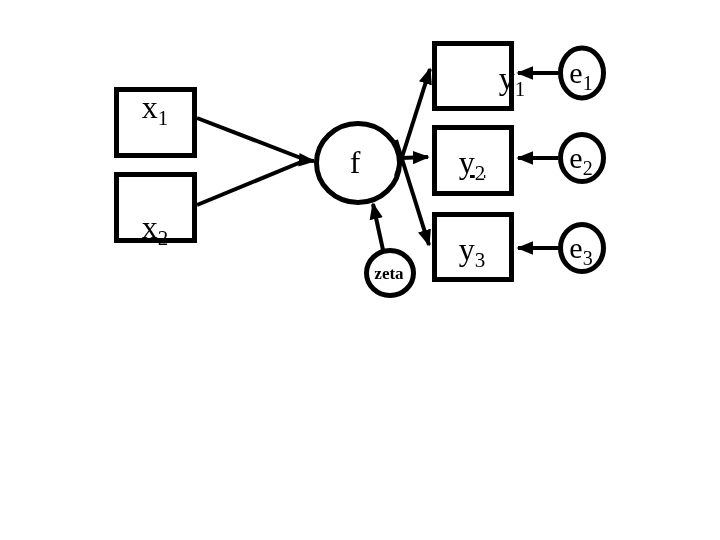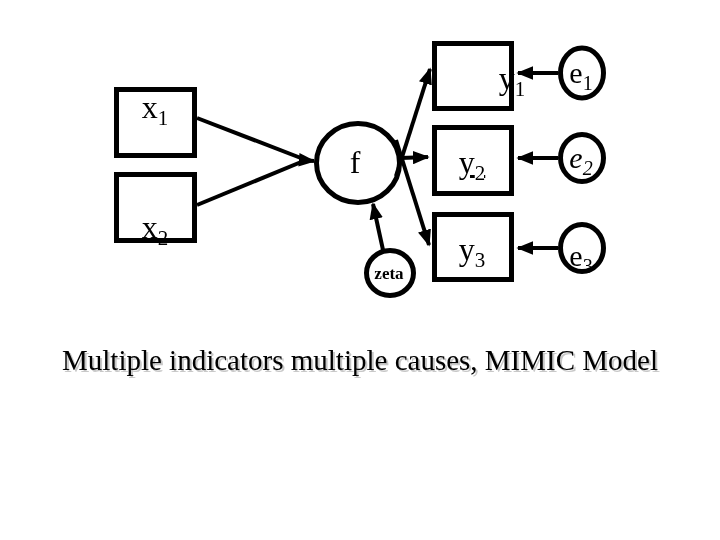--- a/index.html
+++ b/index.html
@@ -93,20 +93,19 @@
   <div class="lbl" style="left:155px; top:107px;"><span>x</span><sub>1</sub></div>
   <div class="lbl" style="left:155px; top:207px;margin-top:20px;"><span>x</span><sub>2</sub></div>
 
   <div class="lbl lbl-f" style="left:355px; top:162px;"><span>f</span></div>
 
   <div class="lbl" style="left:472px; top:78px;margin-left:40px;"><span>y</span><sub>1</sub></div>
   <div class="lbl" style="left:472px; top:162px;text-decoration:underline;"><span>y</span><sub>2</sub></div>
   <div class="lbl" style="left:472px; top:249px;text-align:right;"><span>y</span><sub>3</sub></div>
 
   <div class="lbl lbl-e" style="left:581px; top:73px;"><span>e</span><sub>1</sub></div>
-  <div class="lbl lbl-e" style="left:581px; top:158px;font-style:italic;"><span>e</span><sub>2</sub></div>
-  <div class="lbl lbl-e" style="left:581px; top:248px;margin-top:8px;"><span>e</span><sub>3</sub></div>
+  <div class="lbl lbl-e" style="left:581px; top:158px;"><span>e</span><sub>2</sub></div>
+  <div class="lbl lbl-e" style="left:581px; top:248px;"><span>e</span><sub>3</sub></div>
 
   <div class="lbl lbl-zeta" style="left:389px; top:273px;text-align:center;"><span>zeta</span></div>
 
-  <div class="caption">Multiple indicators multiple causes, MIMIC Model</div>
 
 </div>
 
 </body></html>

